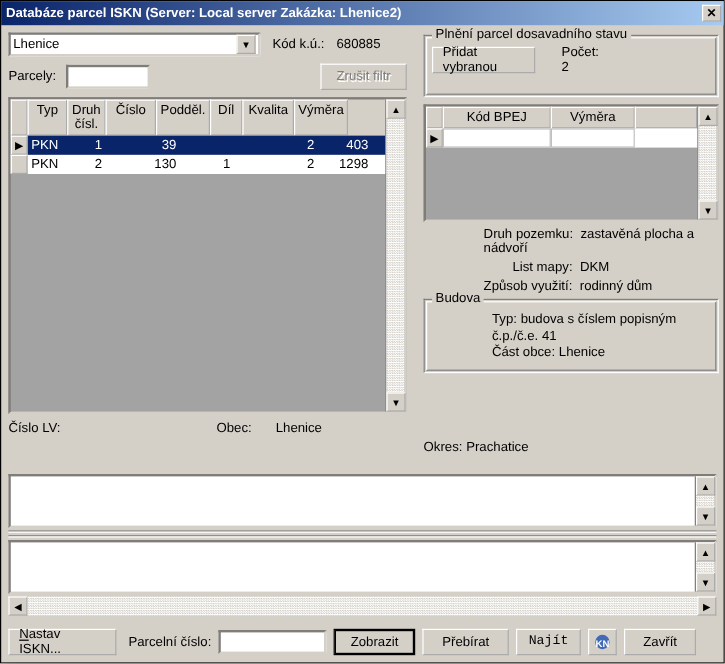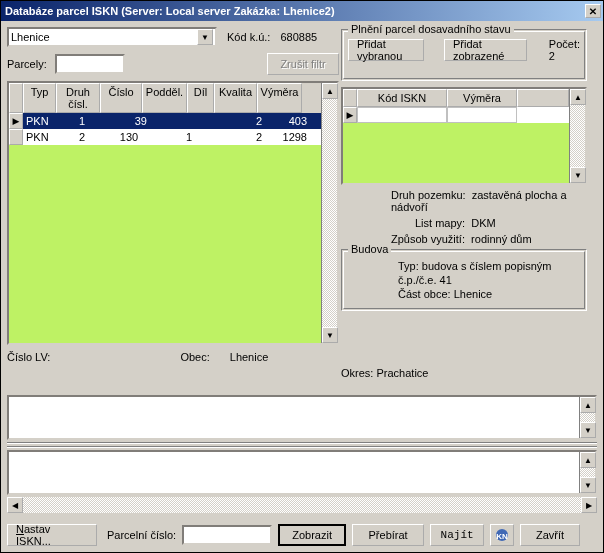--- a/index.html
+++ b/index.html
@@ -15,23 +15,23 @@
 .combo-btn { width: 16px; height: 16px; background: #d4d0c8; border: 1px outset #fff; display: flex; align-items: center; justify-content: center; font-size: 8px; }
 .label { white-space: nowrap; }
 .row2 { display: flex; align-items: center; gap: 8px; margin-top: 6px; }
 .inset-input { height: 20px; background: #fff; border: 2px inset #d4d0c8; }
 .btn { height: 22px; background: #d4d0c8; border: 1px outset #fff; padding: 0 8px; cursor: pointer; display: inline-flex; align-items: center; justify-content: center; }
 .btn.disabled { color: #808080; text-shadow: 1px 1px #fff; margin-left: 32px; }
 .btn.default { border: 1px solid #000; outline: 1px solid #000; outline-offset: -2px; }
 .fieldset { border: 1px solid #808080; border-right-color: #fff; border-bottom-color: #fff; padding: 8px 6px 6px 6px; position: relative; margin-top: 2px; }
 .fieldset-inner { border: 1px solid #fff; border-right-color: #808080; border-bottom-color: #808080; position: absolute; top:1px; left:1px; right:1px; bottom:1px; pointer-events:none;}
 .legend { position: absolute; top: -7px; left: 6px; background: #d4d0c8; padding: 0 3px; }
-.rightcol { position: absolute; top: 6px; right: 16px; width: 246px; }
+.rightcol { position: absolute; top: 6px; right: 4px; width: 246px; }
 .leftcol { width: 332px; }
-.grid { border: 2px inset #d4d0c8; background: #bef264; position: relative; }
+.grid { border: 2px inset #d4d0c8; background: #a3a3a3; position: relative; }
 .grid-headers { display: flex; background: #d4d0c8; }
 .gh { border: 1px outset #fff; background: #d4d0c8; text-align: center; padding: 2px 0; font-size: 11px; }
 .grid-body { background: #fff; position: relative; }
 .grid-row { display: flex; height: 16px; align-items: center; }
 .grid-row.selected { background: #0a246a; color: #fff; }
 .gc { padding: 0 3px; text-align: right; overflow: hidden; }
 .gc.left { text-align: left; }
 .gc.center { text-align: center; }
 .rowmarker { width: 14px; background: #d4d0c8; border: 1px outset #fff; display: flex; align-items: center; justify-content: center; font-size: 9px; color: #000; height: 16px; }
 .scrollbar-v { width: 16px; background: #d4d0c8; border-left: 1px solid #808080; display: flex; flex-direction: column; }
@@ -73,21 +73,21 @@
         <div style="flex:1"></div>
         <div class="btn disabled" style="width:72px">Zrušit filtr</div>
       </div>
 
       <div class="grid" style="height:264px; margin-top:6px;">
         <div class="grid-wrap" style="height:100%;">
           <div class="grid-main">
             <div class="grid-headers">
               <div class="gh" style="width:14px"></div>
               <div class="gh" style="width:33px">Typ</div>
-              <div class="gh" style="width:44px">Druh čísl.</div>
+              <div class="gh" style="width:32px">Druh čísl.</div>
               <div class="gh" style="width:42px">Číslo</div>
               <div class="gh" style="width:45px">Podděl.</div>
               <div class="gh" style="width:27px">Díl</div>
               <div class="gh" style="width:43px">Kvalita</div>
               <div class="gh" style="width:45px">Výměra</div>
             </div>
             <div class="grid-body" id="main-grid-body">
 
             <div class="grid-row selected">
                   <div class="rowmarker">▶</div>
@@ -96,21 +96,21 @@
                   <div class="gc " style="width: 42px;">39</div>
                   <div class="gc " style="width: 45px;"></div>
                   <div class="gc " style="width: 27px;"></div>
                   <div class="gc " style="width: 43px;">2</div>
                   <div class="gc " style="width: 45px;">403</div>
                 </div>
                 <div class="grid-row">
                   <div class="rowmarker"></div>
                   <div class="gc left" style="width: 33px;">PKN</div>
                   <div class="gc center" style="width: 52px;">2</div>
-                  <div class="gc " style="width: 42px; text-align: center;">130</div>
+                  <div class="gc " style="width: 42px;">130</div>
                   <div class="gc " style="width: 45px;">1</div>
                   <div class="gc " style="width: 27px;"></div>
                   <div class="gc " style="width: 43px;">2</div>
                   <div class="gc " style="width: 45px;">1298</div>
                 </div>
               </div>
           </div>
           <div class="scrollbar-v">
             <div class="sb-btn">▲</div>
             <div class="sb-track"></div>
@@ -125,34 +125,33 @@
         <span>Lhenice</span>
       </div>
     </div>
 
     <div class="rightcol">
       <div class="fieldset" style="height:52px;">
         <div class="fieldset-inner"></div>
         <span class="legend">Plnění parcel dosavadního stavu</span>
         <div style="display:flex; gap:20px; align-items:center;">
           <div class="btn" style="width:86px">Přidat vybranou</div>
-          <div class="btn" style="width:94px">Přidat zobrazené</div>
           <div style="text-align:left; margin-left:2px;">
             <div>Počet:</div>
             <div>2</div>
           </div>
         </div>
       </div>
 
       <div class="grid" style="height:98px; margin-top:6px;">
         <div class="grid-wrap" style="height:100%;">
           <div class="grid-main">
             <div class="grid-headers">
               <div class="gh" style="width:14px"></div>
-              <div class="gh" style="width:90px">Kód ISKN</div>
+              <div class="gh" style="width:90px">Kód BPEJ</div>
               <div class="gh" style="width:70px">Výměra</div>
               <div class="gh" style="flex:1"></div>
             </div>
             <div class="grid-body">
               <div class="grid-row">
                 <div class="rowmarker">▶</div>
                 <div class="gc" style="width:90px;border:1px solid #c0c0c0;height:16px;"></div>
                 <div class="gc" style="width:70px;border:1px solid #c0c0c0;height:16px;"></div>
               </div>
             </div>

